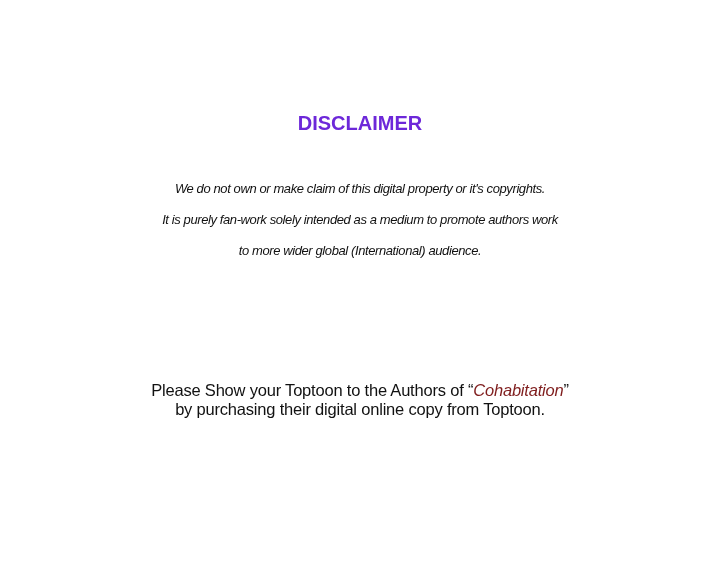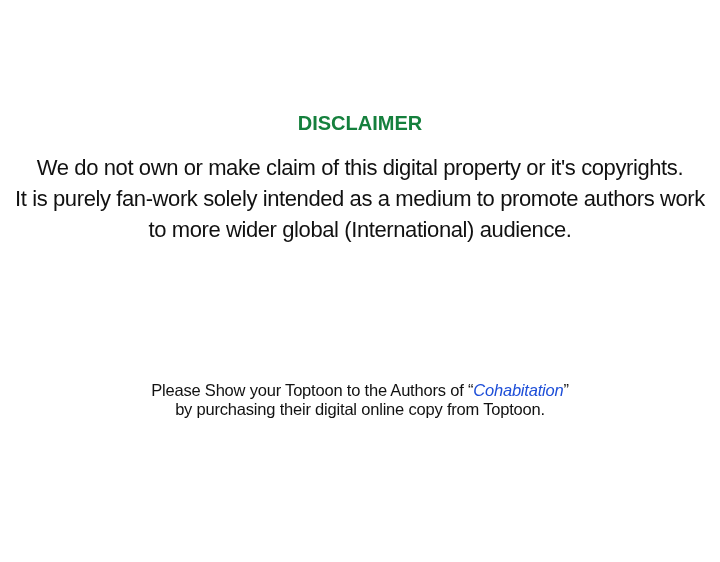--- a/index.html
+++ b/index.html
@@ -23,46 +23,48 @@
     text-align: center;
     white-space: nowrap;
   }
   .title {
     top: 112px;
     font-size: 20px;
     font-weight: bold;
     letter-spacing: 0px;
   }
   .ital {
-    font-size: 22px;
+    font-style: italic;
+    font-size: 13px;
     letter-spacing: -0.4px;
+    margin-top: 26px;
   }
   .d1 { top: 155px; }
   .d2 { top: 186px; }
   .d3 { top: 217px; }
   .trademark { top: 254px; }
   .support1 { top: 381px; font-size: 16.5px; letter-spacing: -0.2px; }
   .support2 { top: 400px; font-size: 16.5px; letter-spacing: -0.2px; }
   .hl {
     font-style: italic;
   }
 </style>
 </head>
 <body>
 
 <div class="page" style="background: rgb(255, 255, 255); color: rgb(17, 17, 17);">
 
-  <div class="line title" style="color: #15803d;">DISCLAIMER</div>
+  <div class="line title" style="color: #6d28d9;">DISCLAIMER</div>
 
   <div class="line ital d1">We do not own or make claim of this digital property or it's copyrights.</div>
 
   <div class="line ital d2">It is purely fan-work solely intended as a medium to promote authors work</div>
 
   <div class="line ital d3">to more wider global (International) audience.</div>
 
 
   <div class="line support1">
-    <span>Please Show your Toptoon to the Authors of “</span><span class="hl" style="color: #1d4ed8;">Cohabitation</span><span>”</span>
+    <span>Please Show your Toptoon to the Authors of “</span><span class="hl" style="color: #7f1d1d;">Cohabitation</span><span>”</span>
   </div>
 
   <div class="line support2">by purchasing their digital online copy from Toptoon.</div>
 
 </div>
 
 </body></html>

